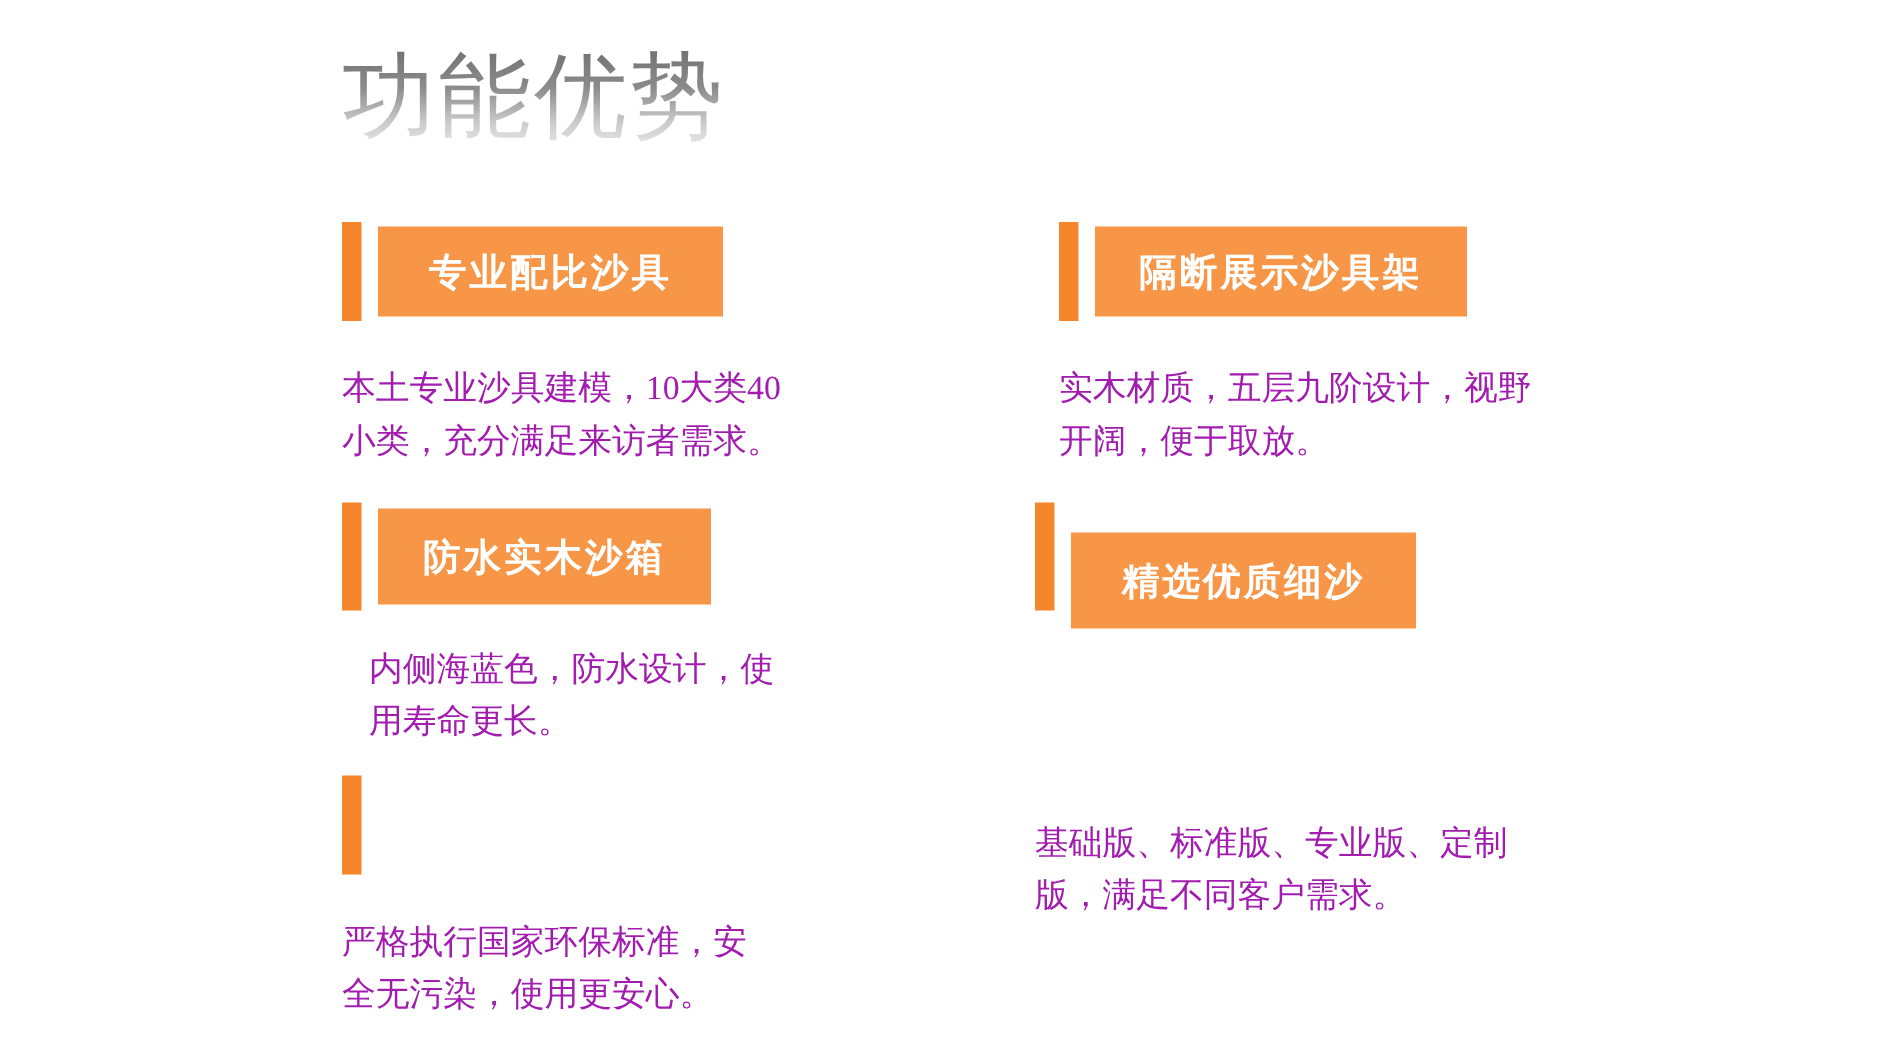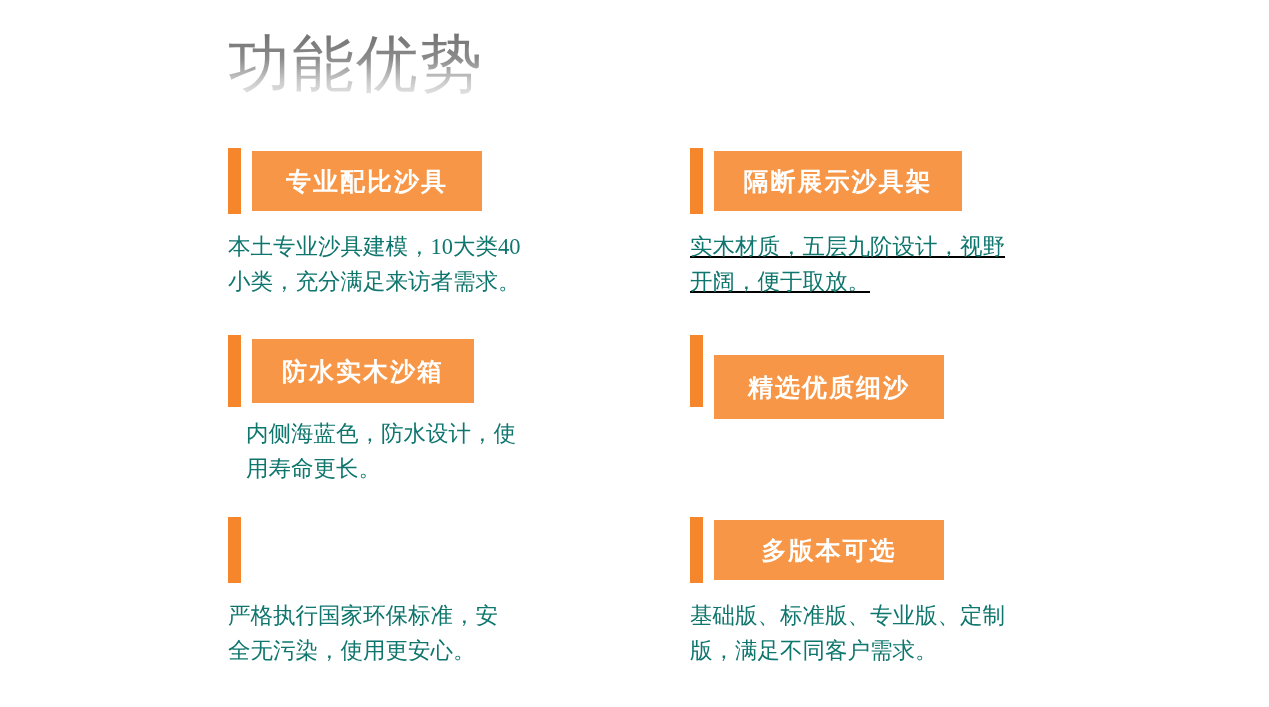--- a/index.html
+++ b/index.html
@@ -88,36 +88,36 @@
   .badge-text {
     font-family: "DejaVu Serif", "Liberation Serif", serif;
     font-weight: bold;
     color: #ffffff;
     font-size: 25px;
     letter-spacing: 2px;
     white-space: nowrap;
   }
 
   .desc {
-    margin-top: 16px;
+    margin-top: 28px;
     font-family: "Liberation Serif", "DejaVu Serif", serif;
     font-size: 22.5px;
-    color: #0f766e;
+    color: #a21caf;
     line-height: 1.55;
     white-space: pre-line;
   }
 
   .desc-indent { padding-left: 18px; }
 
   
   #item-l-0 { position: absolute; top: 8px;  left: 0; width: 470px; }
   #item-l-1 { position: absolute; top: 195px; left: 0; width: 470px; }
   #item-l-2 { position: absolute; top: 377px; left: 0; width: 470px; }
 
-  #item-r-0 { position: absolute; top: 8px;  left: 0; width: 470px; text-decoration: underline; }
+  #item-r-0 { position: absolute; top: 8px;  left: 16px; width: 470px; }
   #item-r-1 { position: absolute; top: 195px; left: 0; width: 470px; }
   #item-r-2 { position: absolute; top: 377px; left: 0; width: 470px; }
 
   #item-l-1 .badge-bar, #item-r-1 .badge-bar { height: 72px; }
   #item-l-1 .badge-box  { height: 64px; top: 4px; }
   #item-r-1 .badge-box  { height: 64px; top: 20px; }
 
   #item-l-0 .badge-box { width: 230px; }
   #item-l-1 .badge-box { width: 222px; }
   #item-l-2 .badge-box { width: 222px; }
@@ -184,26 +184,20 @@
       <div class="item" id="item-r-1">
         <div class="badge-row">
           <div class="badge-bar"></div>
           <div class="badge-box">
             <span class="badge-text">精选优质细沙</span>
           </div>
         </div>
       </div>
 
       <div class="item" id="item-r-2">
-        <div class="badge-row">
-          <div class="badge-bar"></div>
-          <div class="badge-box">
-            <span class="badge-text">多版本可选</span>
-          </div>
-        </div>
         <div class="desc">基础版、标准版、专业版、定制
 版，满足不同客户需求。</div>
       </div>
 
     </div>
 
   </div>
 </div>
 
 </body></html>

